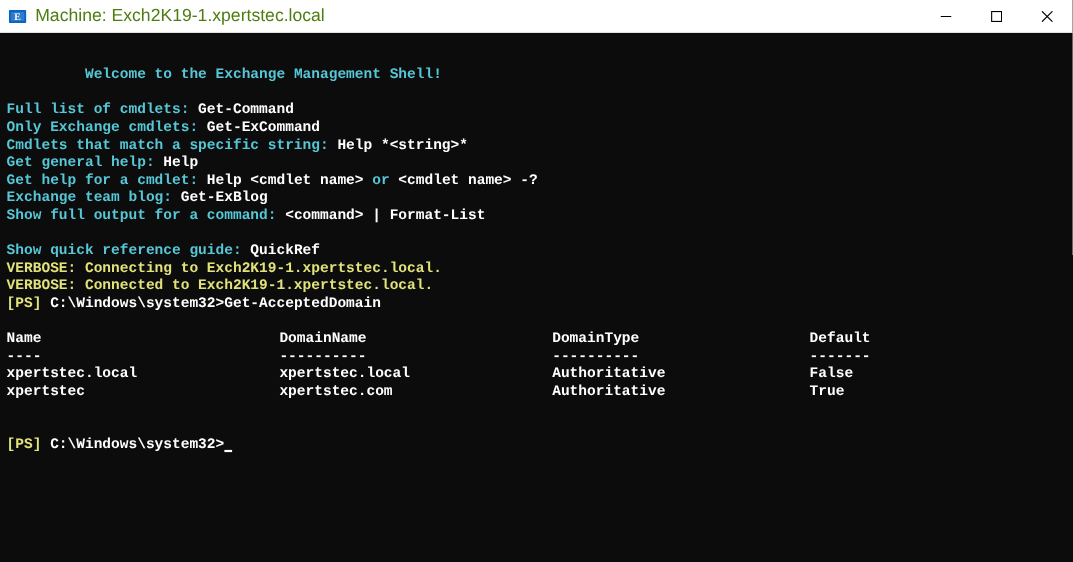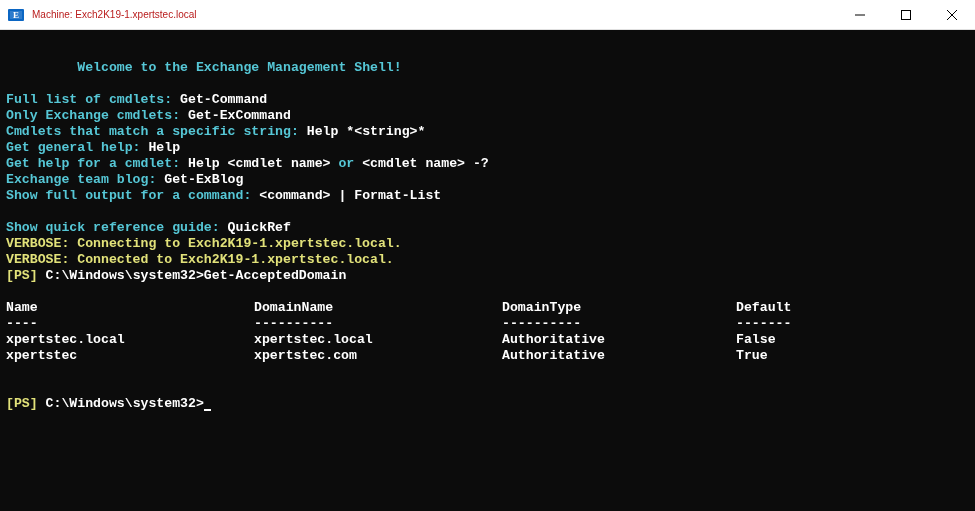--- a/index.html
+++ b/index.html
@@ -20,22 +20,22 @@
   .titlebar-icon {
     width: 20px;
     height: 20px;
     margin-left: 6px;
     margin-right: 6px;
     display: flex;
     align-items: center;
     justify-content: center;
   }
   .titlebar-title {
-    font-size: 10px;
-    color: #b91c1c;
+    font-size: 16px;
+    color: #4d7c0f;
     flex: 1;
   }
   .win-controls {
     display: flex;
     height: 100%;
   }
   .win-btn {
     width: 46px;
     height: 100%;
     display: flex;

